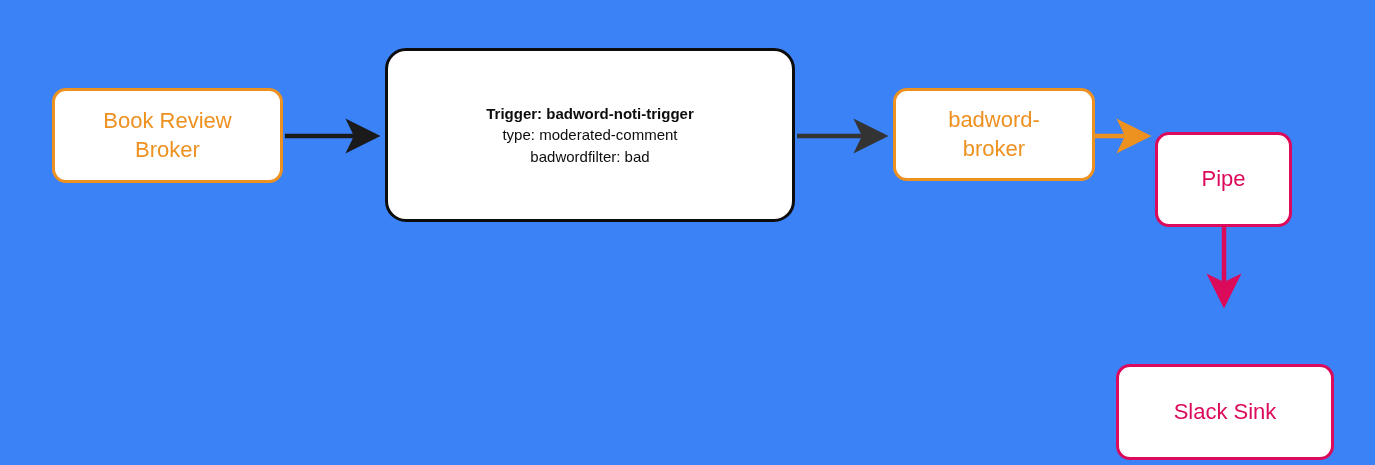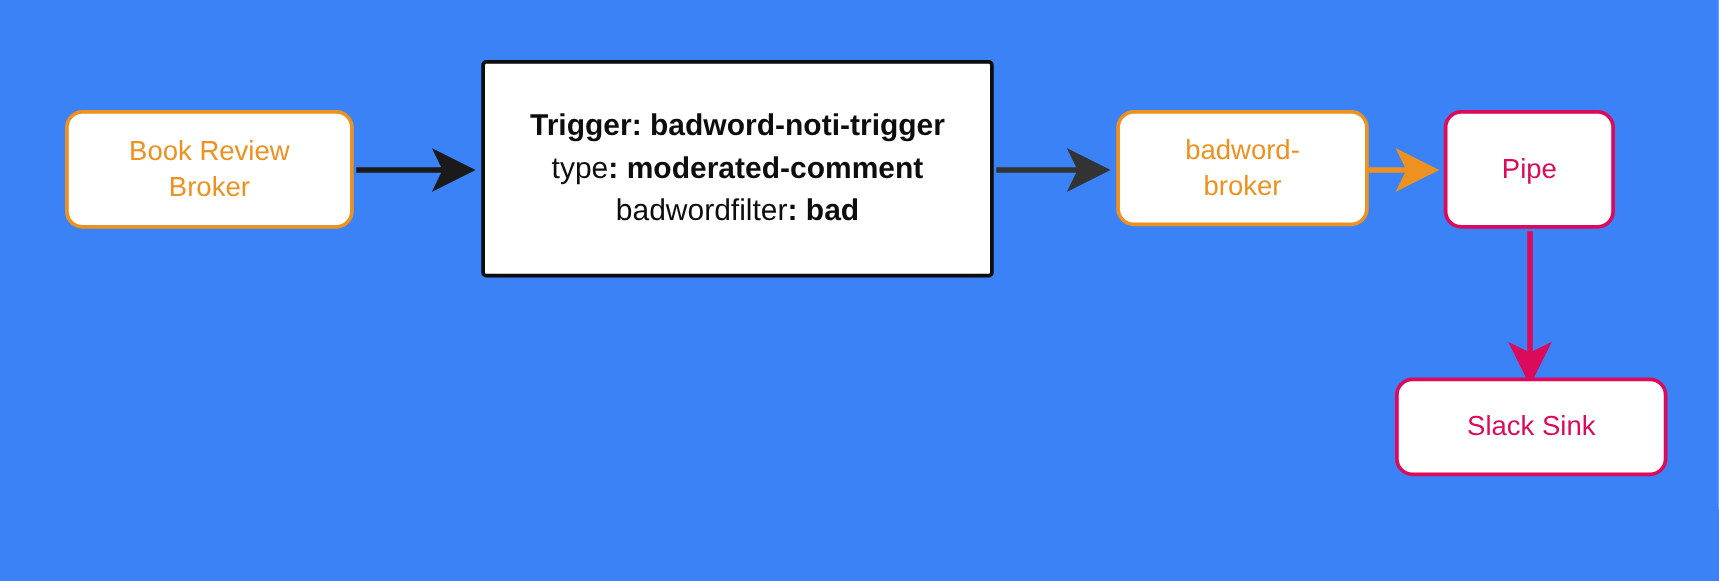--- a/index.html
+++ b/index.html
@@ -49,43 +49,44 @@
   
   .node-broker {
     border: 3px solid #ED9121;
     border-radius: 14px;
     color: #ED9121;
     font-size: 22px;
   }
   
   .node-trigger {
     border: 3px solid #0d0d0d;
-    border-radius: 4px;
+    border-radius: 21px;
     color: #0d0d0d;
-    font-size: 24px;
+    font-size: 15px;
   }
   .node-trigger .node-line { line-height: 1.42; }
   .kv-key { font-weight: normal; }
-  .kv-val { font-weight: bold; }
+  .kv-val { font-weight: normal; }
   .all-bold { font-weight: bold; }
 
   
   .node-pipe {
     border: 3px solid #DB0A5B;
     border-radius: 14px;
     color: #DB0A5B;
     font-size: 22px;
+    margin-top: 44px;
   }
 
   
   #node-book-review-broker { left: 52px;   top: 88px;  width: 231px; height: 95px; }
   #node-trigger            { left: 385px;  top: 48px;  width: 410px; height: 174px; }
   #node-badword-broker     { left: 893px;  top: 88px;  width: 202px; height: 93px; }
   #node-pipe               { left: 1155px; top: 88px;  width: 137px; height: 95px; }
-  #node-slack-sink         { left: 1116px; top: 302px; width: 218px; height: 79px; }
+  #node-slack-sink         { left: 1116px; top: 320px; width: 218px; height: 96px; }
 </style>
 </head>
 <body>
 
 <div id="diagram-canvas">
 
   <svg id="edge-layer" viewBox="0 0 1375 465" width="1375" height="465" xmlns="http://www.w3.org/2000/svg">
     <defs>
       <marker id="arrow-black" markerWidth="9" markerHeight="9" refX="7.2" refY="4.5" orient="auto" markerUnits="strokeWidth">
         <path d="M0.4,0.6 L8.2,4.5 L0.4,8.4 L2.3,4.5 Z" fill="#1a1a1a"></path>

